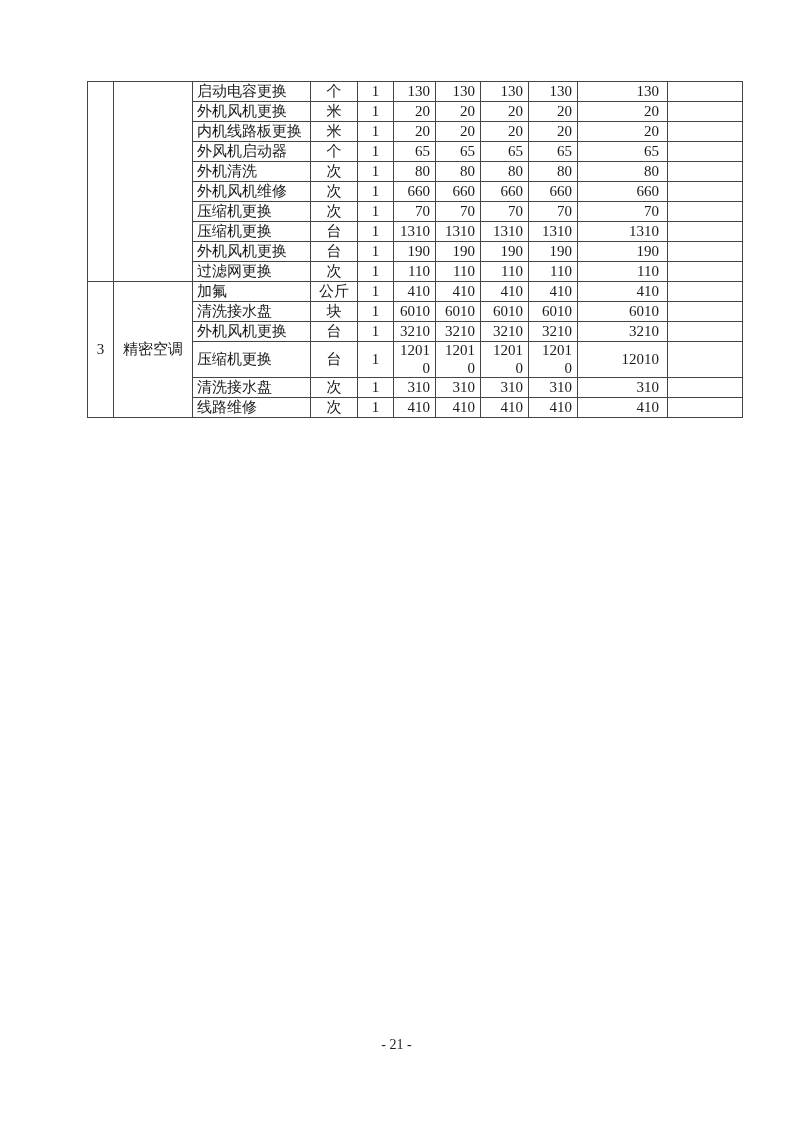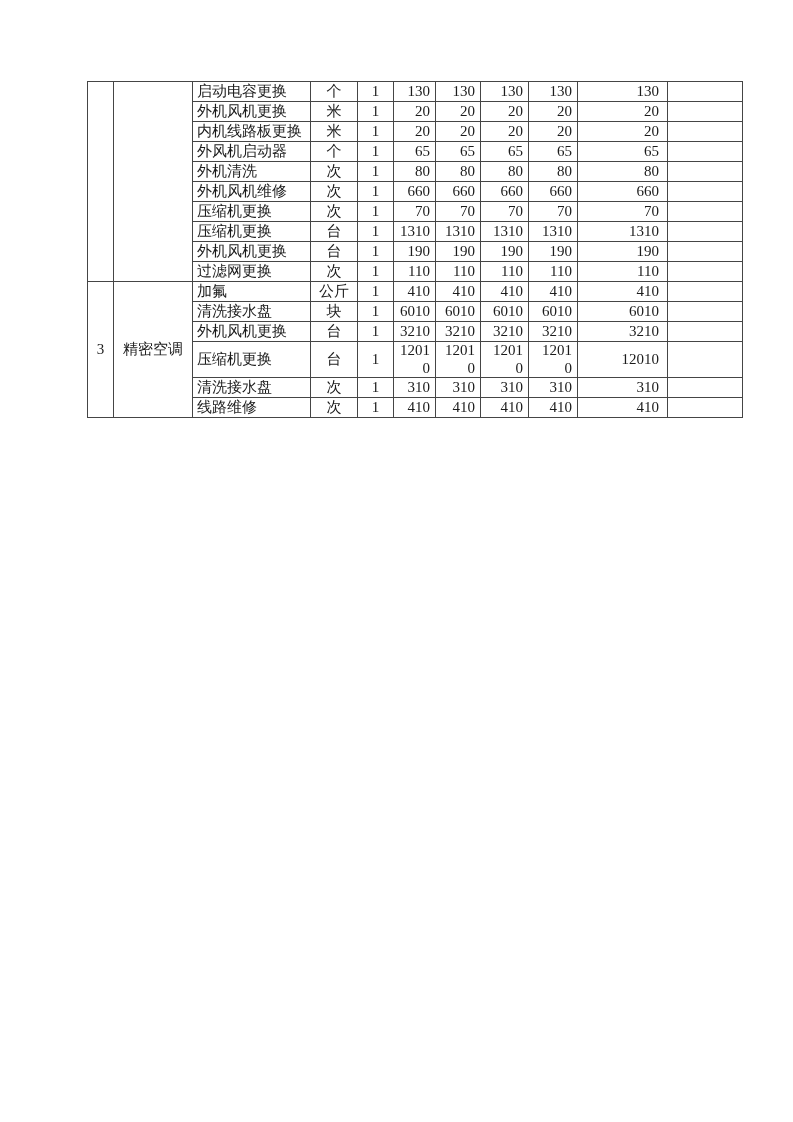--- a/index.html
+++ b/index.html
@@ -249,14 +249,15 @@
           <td class="c-price">410</td>
           <td class="c-price">410</td>
           <td class="c-price">410</td>
           <td class="c-price">410</td>
           <td class="c-total">410</td>
           <td class="c-blank"></td>
         </tr>
       </tbody>
   </table>
 
+  <div class="page-footer">- 21 -</div>
 
 </div>
 
 </body></html>

